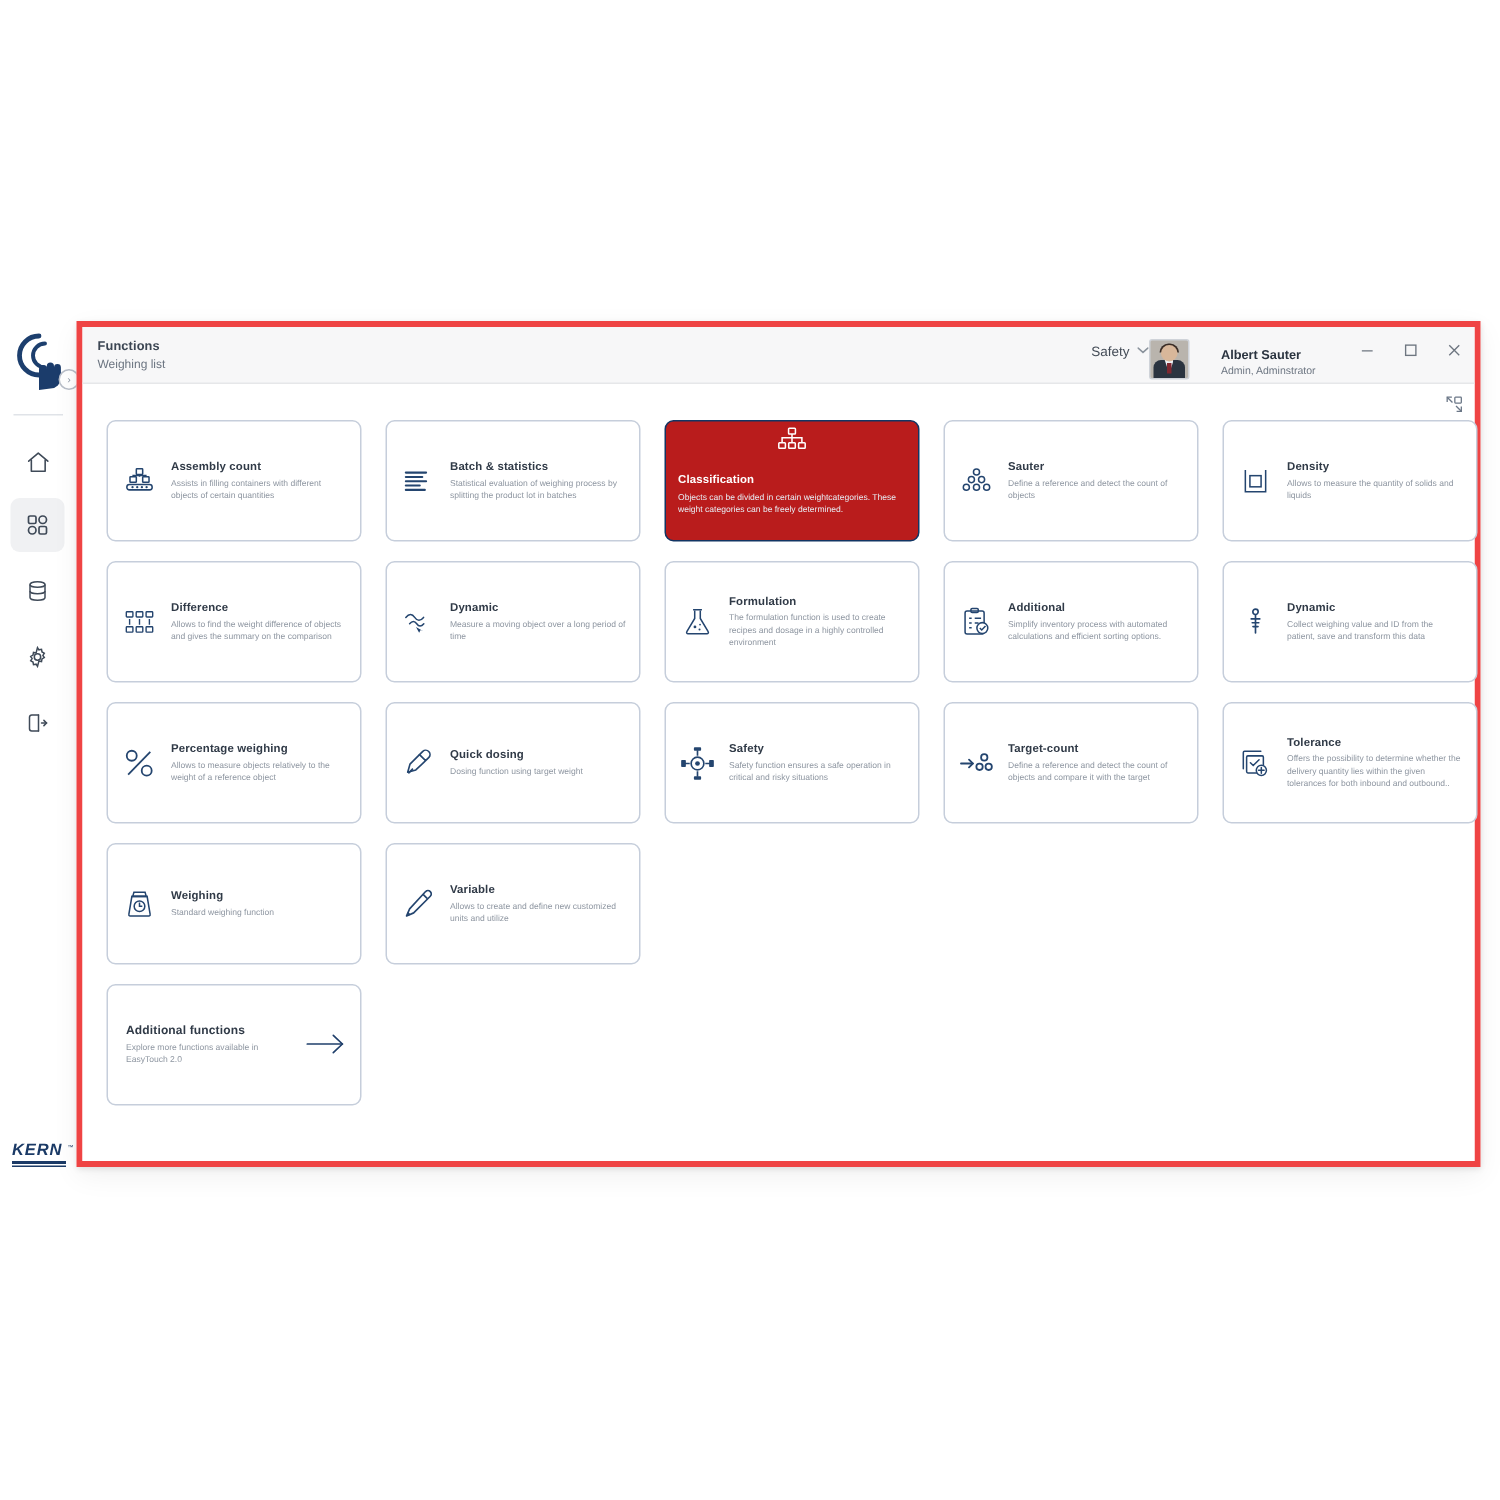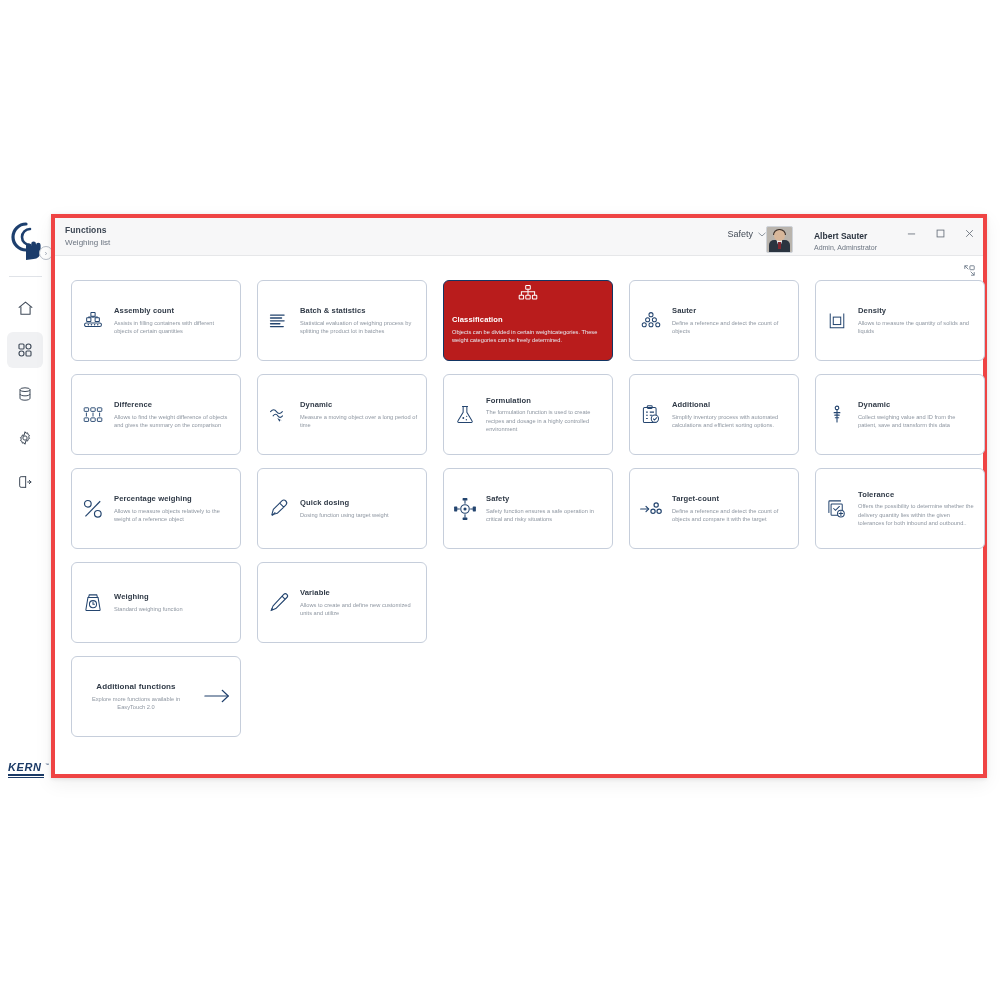--- a/index.html
+++ b/index.html
@@ -174,21 +174,20 @@
     font-size:5.7px; color:#8e96a1; line-height:8.2px; margin-top:2.5px;
   }
   .card.selected .card-desc{ color:#e7ecf3; }
 
   
   .card.additional{
     grid-column:1 / span 1;
     padding:0 10px 0 12px;
     justify-content:space-between;
     align-items:center;
-    text-align:center;
   }
   .card.additional .card-text{ padding-top:0; }
   .card.additional .card-title{ font-size:8px; }
   .card.additional .card-desc{ width:104px; }
   .arrow-icon{ flex:none;width:26px;height:18px;color:#1f3f6b; }
 
   
   #kern-logo{
     position:absolute; left:8px; top:762px;
     width:38px;

